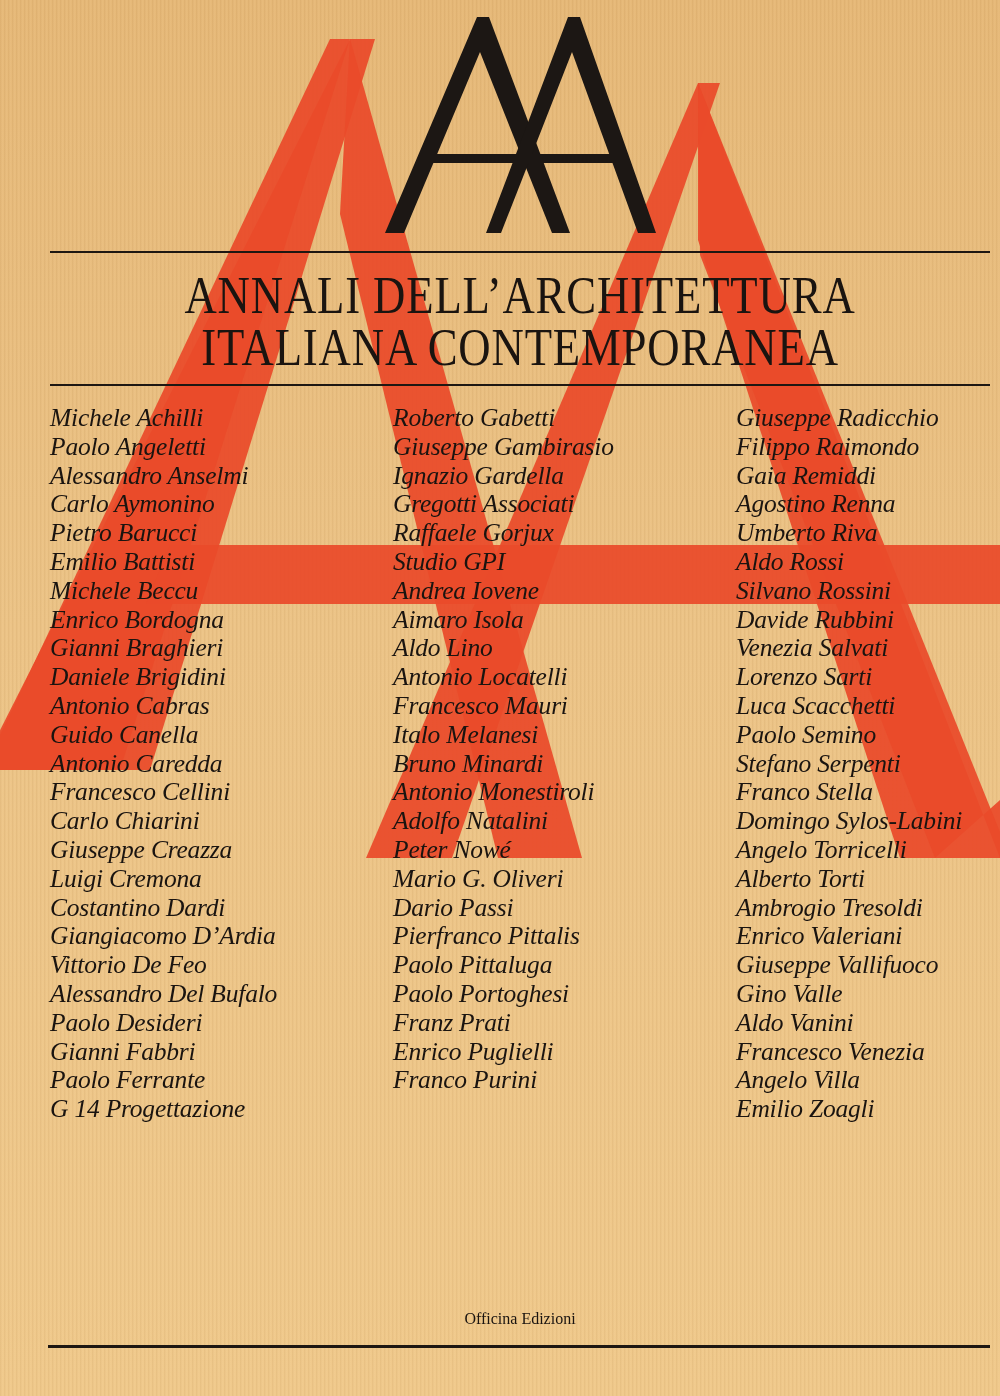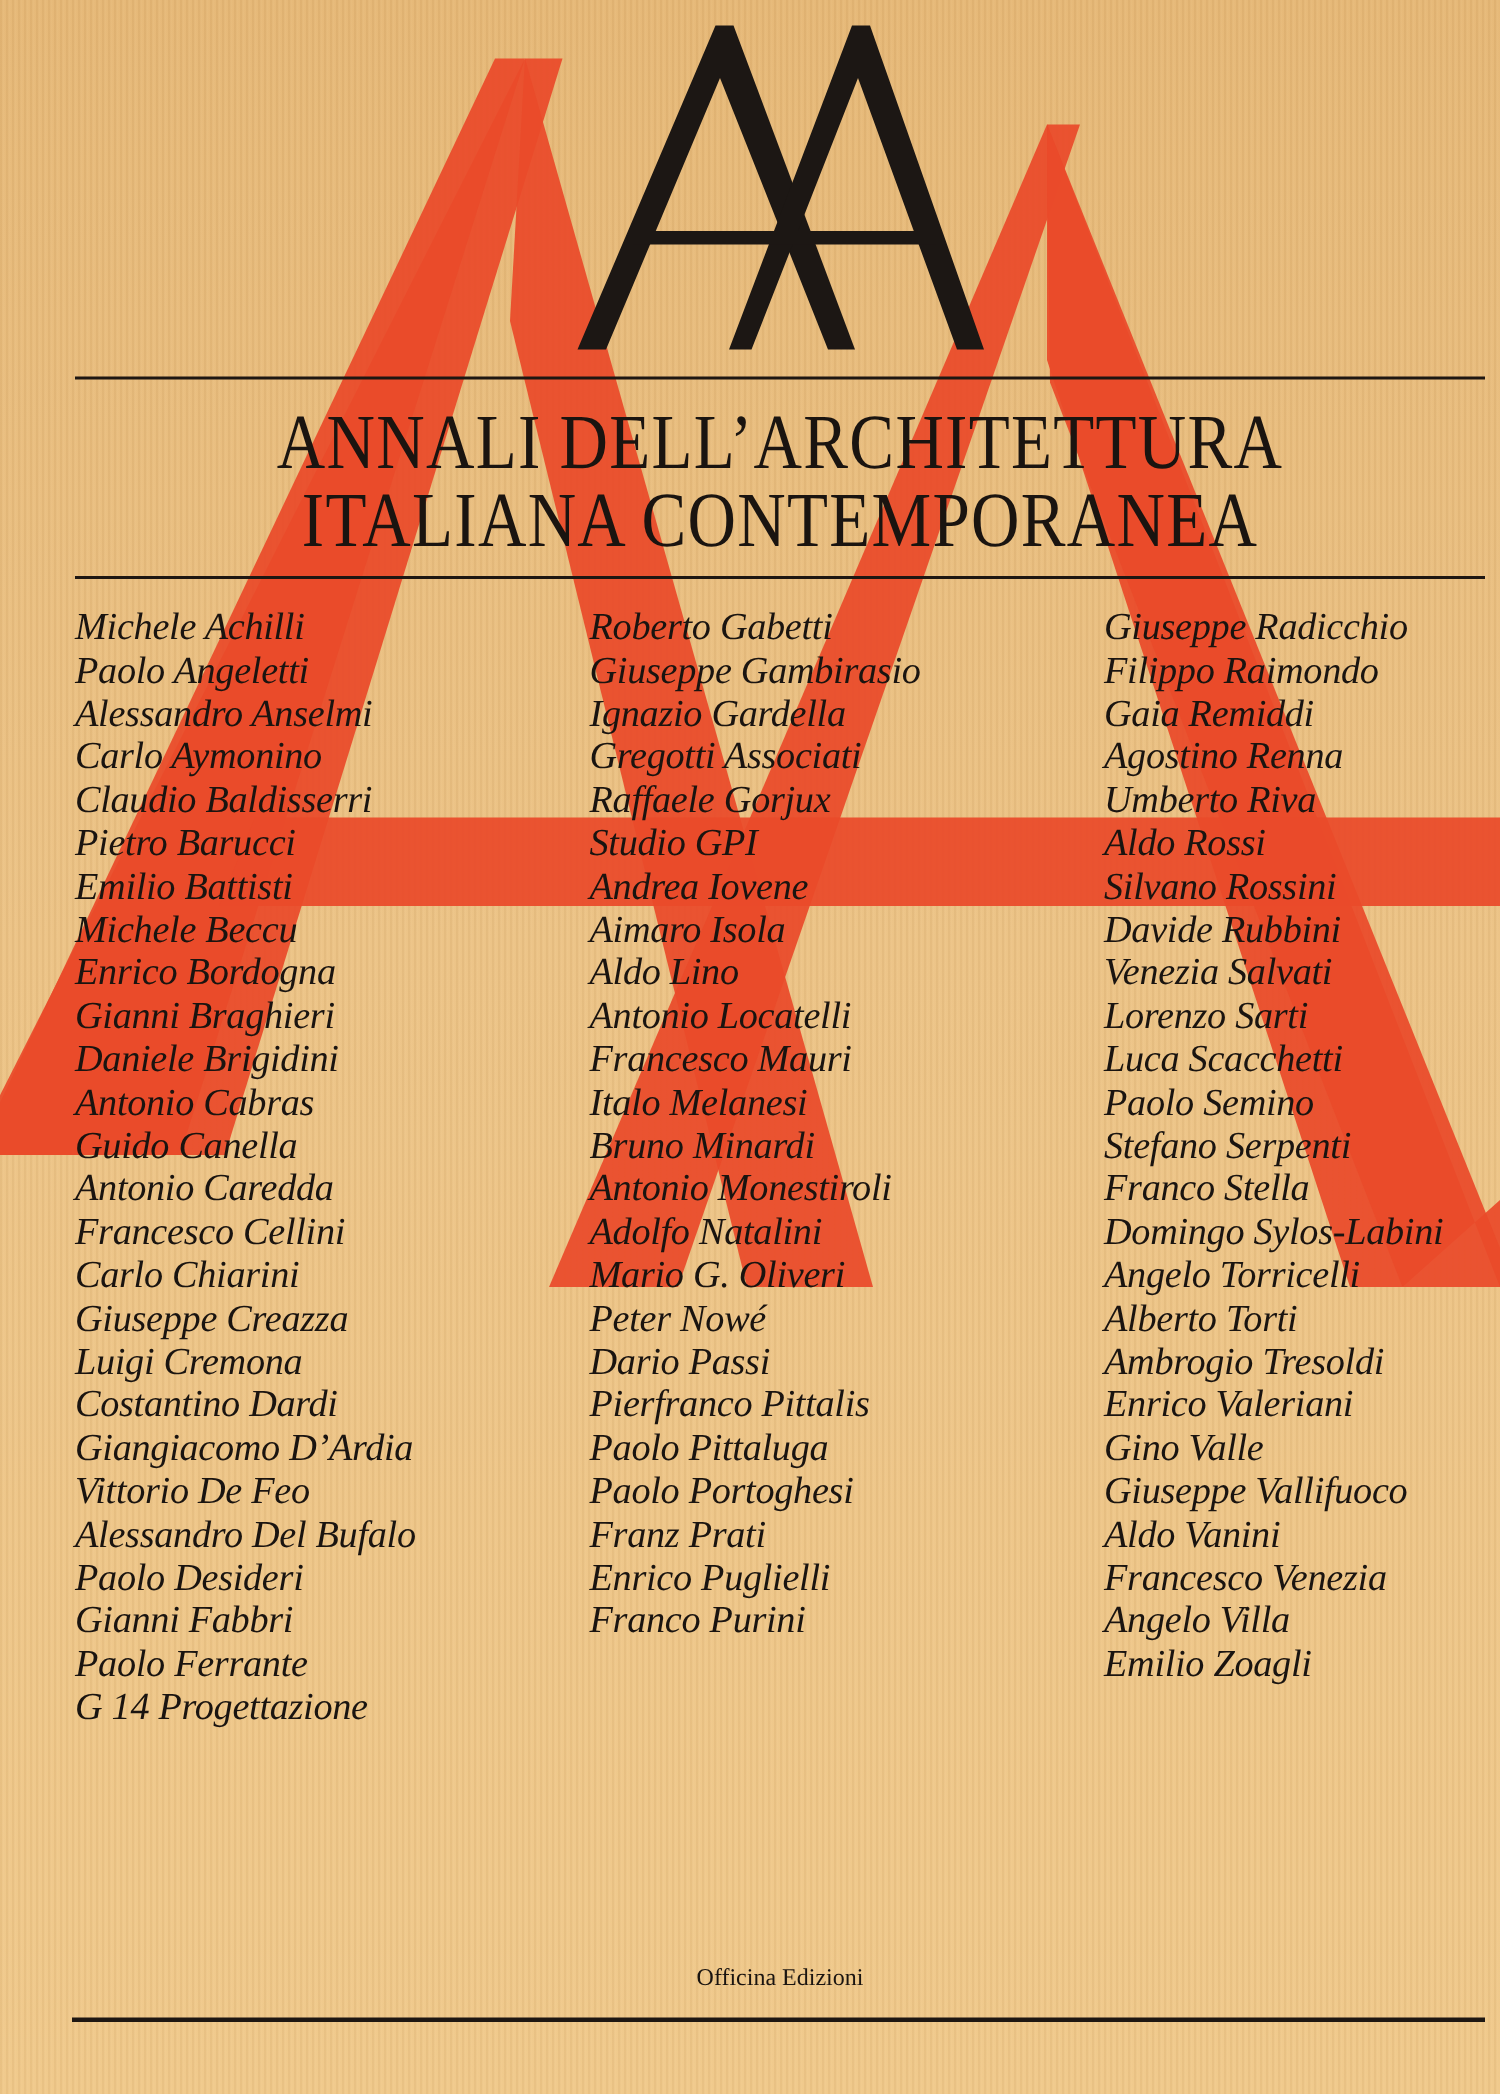--- a/index.html
+++ b/index.html
@@ -63,21 +63,20 @@
 <div class="rule top"></div>
 <div class="title l1">ANNALI DELL’ARCHITETTURA</div>
 <div class="title l2">ITALIANA CONTEMPORANEA</div>
 <div class="rule mid"></div>
 
 <ul class="col c1">
   <li>Michele Achilli</li>
   <li>Paolo Angeletti</li>
   <li>Alessandro Anselmi</li>
   <li>Carlo Aymonino</li>
-  <li>Claudio Baldisserri</li>
   <li>Pietro Barucci</li>
   <li>Emilio Battisti</li>
   <li>Michele Beccu</li>
   <li>Enrico Bordogna</li>
   <li>Gianni Braghieri</li>
   <li>Daniele Brigidini</li>
   <li>Antonio Cabras</li>
   <li>Guido Canella</li>
   <li>Antonio Caredda</li>
   <li>Francesco Cellini</li>
@@ -103,22 +102,22 @@
   <li>Studio GPI</li>
   <li>Andrea Iovene</li>
   <li>Aimaro Isola</li>
   <li>Aldo Lino</li>
   <li>Antonio Locatelli</li>
   <li>Francesco Mauri</li>
   <li>Italo Melanesi</li>
   <li>Bruno Minardi</li>
   <li>Antonio Monestiroli</li>
   <li>Adolfo Natalini</li>
+  <li>Peter Nowé</li>
   <li>Mario G. Oliveri</li>
-  <li>Peter Nowé</li>
   <li>Dario Passi</li>
   <li>Pierfranco Pittalis</li>
   <li>Paolo Pittaluga</li>
   <li>Paolo Portoghesi</li>
   <li>Franz Prati</li>
   <li>Enrico Puglielli</li>
   <li>Franco Purini</li>
 </ul>
 
 <ul class="col c3">
@@ -134,22 +133,22 @@
   <li>Lorenzo Sarti</li>
   <li>Luca Scacchetti</li>
   <li>Paolo Semino</li>
   <li>Stefano Serpenti</li>
   <li>Franco Stella</li>
   <li>Domingo Sylos-Labini</li>
   <li>Angelo Torricelli</li>
   <li>Alberto Torti</li>
   <li>Ambrogio Tresoldi</li>
   <li>Enrico Valeriani</li>
+  <li>Giuseppe Vallifuoco</li>
   <li>Gino Valle</li>
-  <li>Giuseppe Vallifuoco</li>
   <li>Aldo Vanini</li>
   <li>Francesco Venezia</li>
   <li>Angelo Villa</li>
   <li>Emilio Zoagli</li>
 </ul>
 
 <div class="publisher">Officina Edizioni</div>
 <div class="rule bottom"></div>
 
 </body></html>

